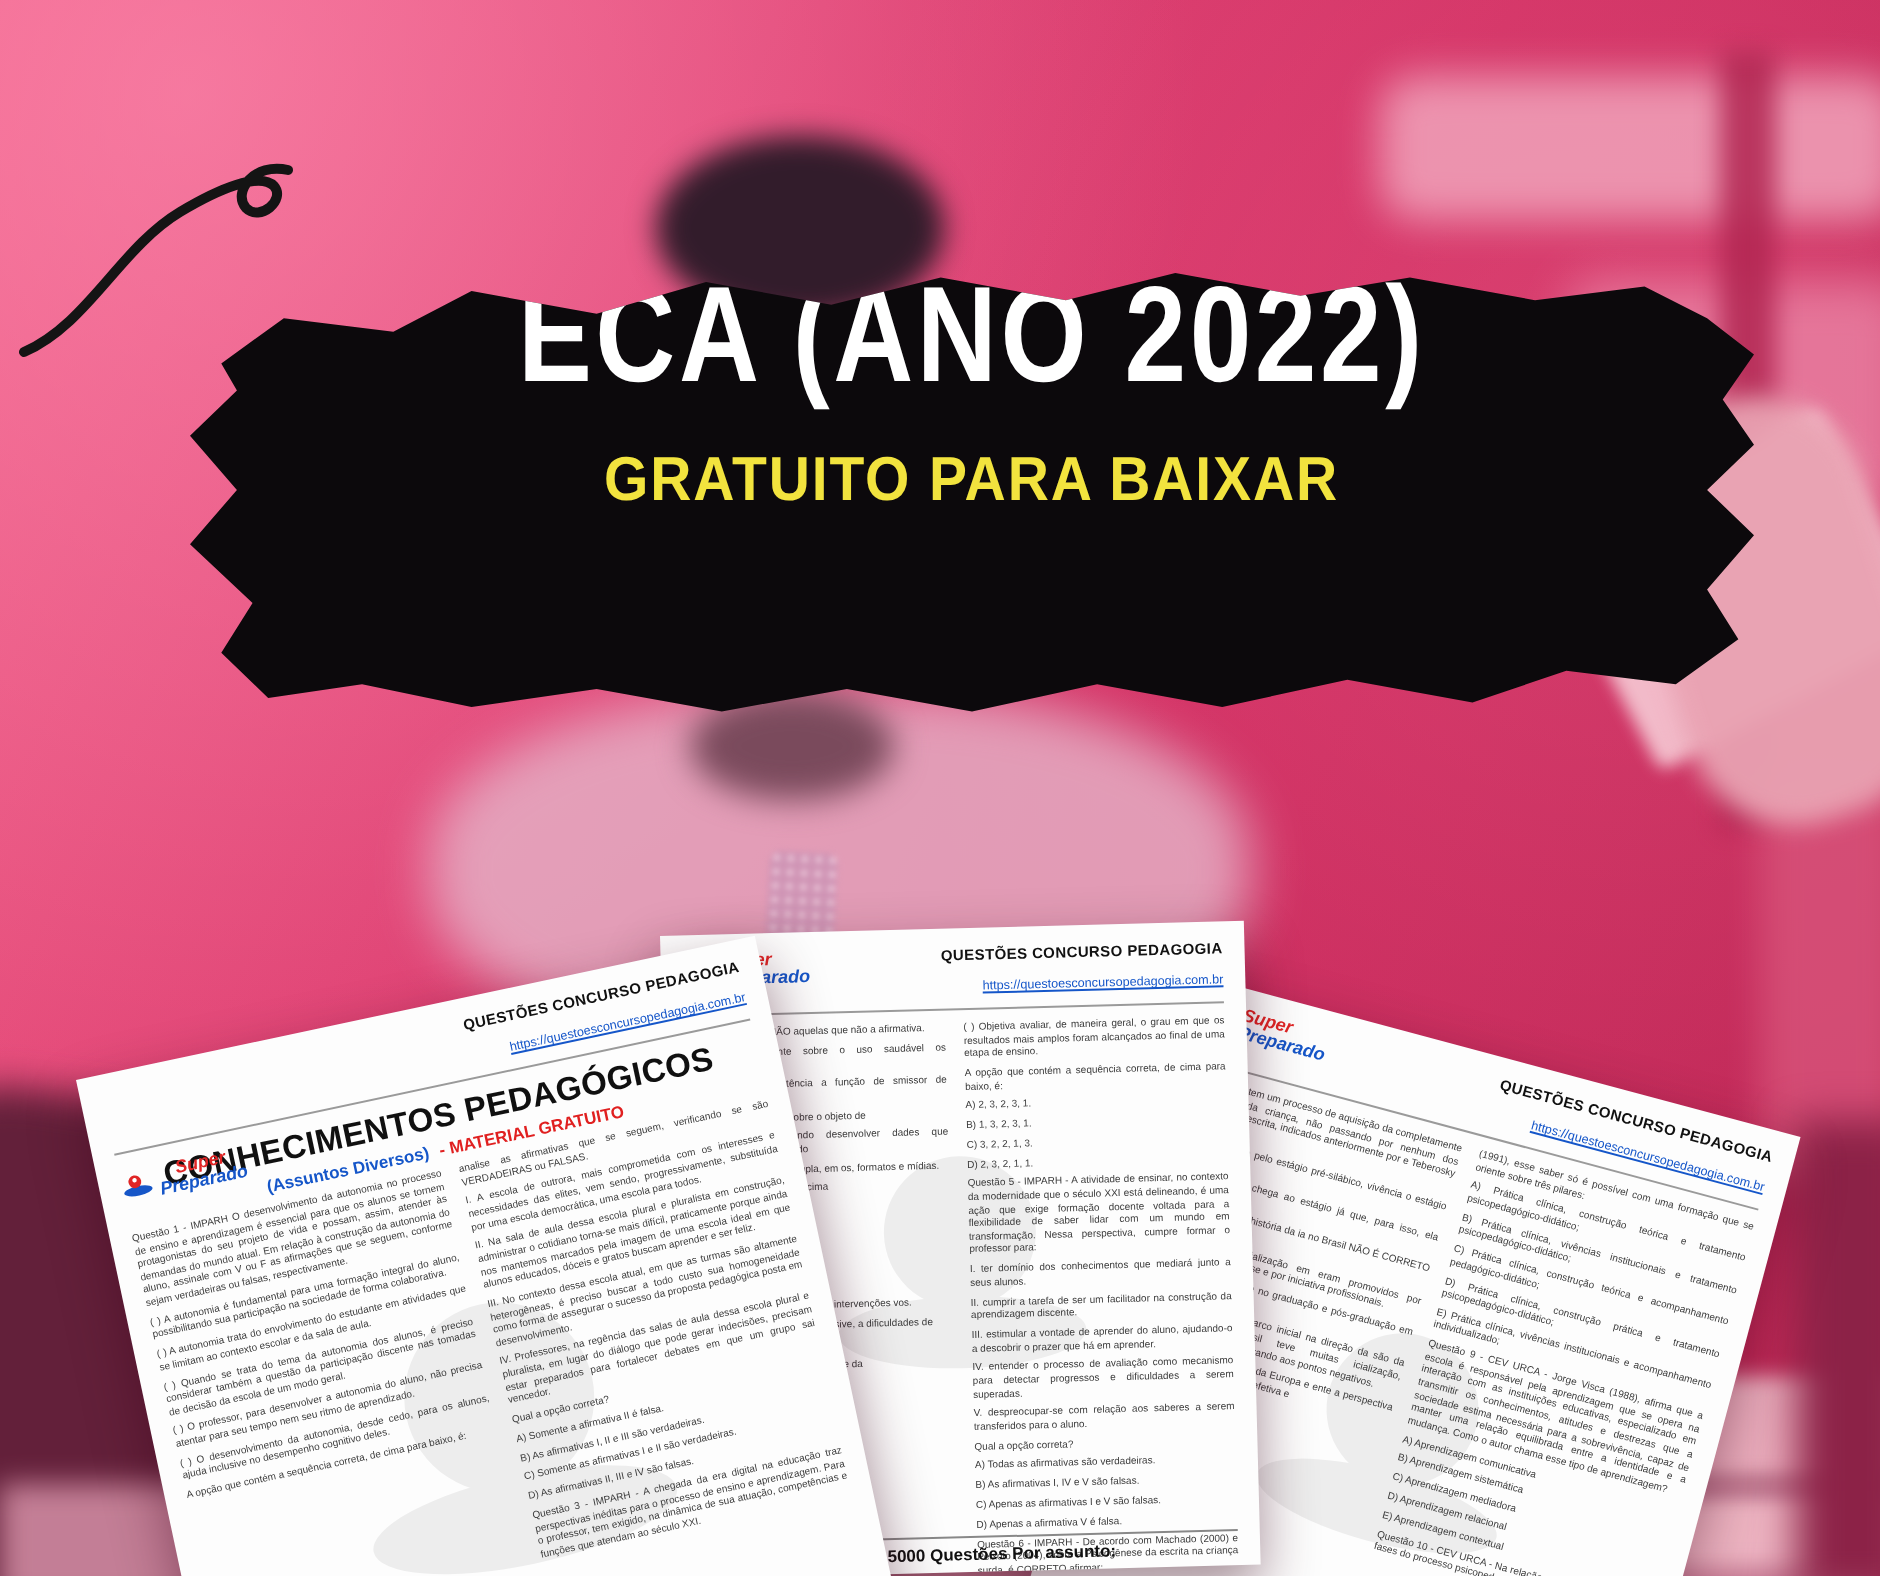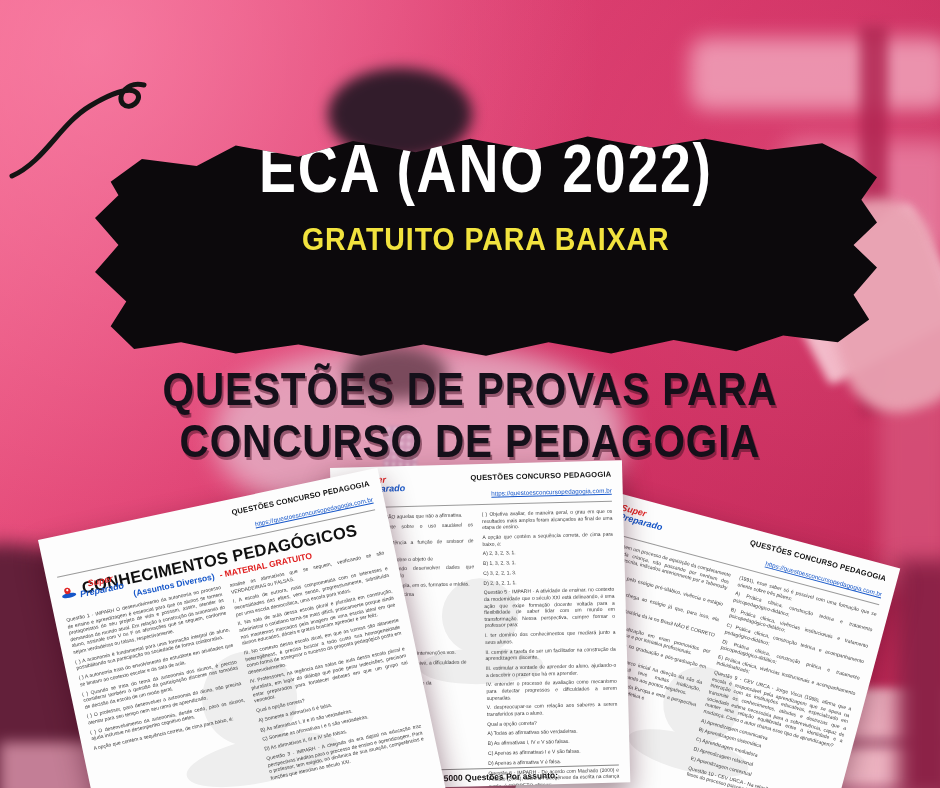--- a/index.html
+++ b/index.html
@@ -112,24 +112,20 @@
 
   <svg class="squiggle" viewBox="0 0 160 120">
     <path d="M6 110 C 38 96 54 58 84 40 C 104 28 124 20 131 27 C 137 34 124 45 117 38 C 110 30 121 15 138 19" fill="none" stroke="#141414" stroke-width="5" stroke-linecap="round"></path>
   </svg>
 
   <div class="banner" style="background:#0c090c;">
     <div class="banner-title">ECA (ANO 2022)</div>
     <div class="banner-sub">GRATUITO PARA BAIXAR</div>
   </div>
 
-  <div class="headline">
-    <div class="hl">QUESTÕES DE PROVAS PARA</div>
-    <div class="hl">CONCURSO DE PEDAGOGIA</div>
-  </div>
 
   <div class="doc doc-right">
     <div class="doc-inner">
       <svg class="watermark" width="150" height="120" viewBox="0 0 150 120">
         <circle cx="75" cy="45" r="38" fill="#000"></circle>
           <ellipse cx="75" cy="95" rx="62" ry="18" fill="#000"></ellipse>
       </svg>
       <div class="doc-head">
         <div class="logo">
           <svg class="logo-ic" viewBox="0 0 20 14">

